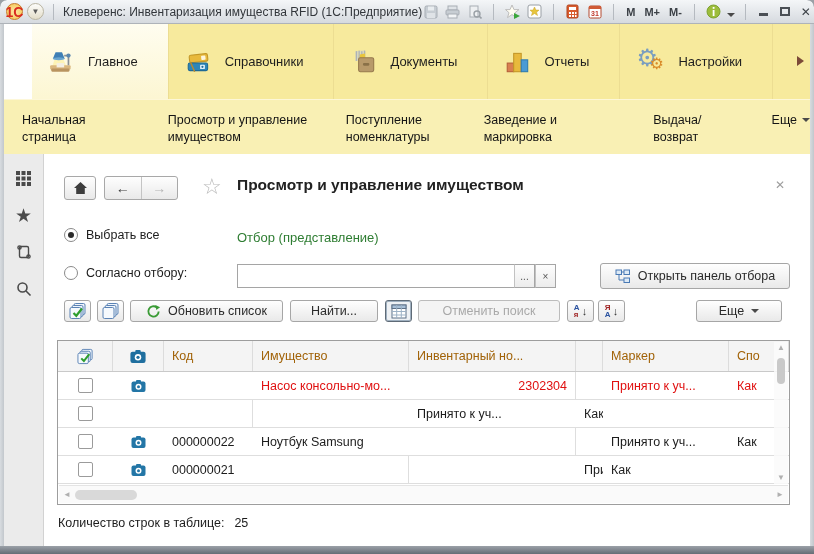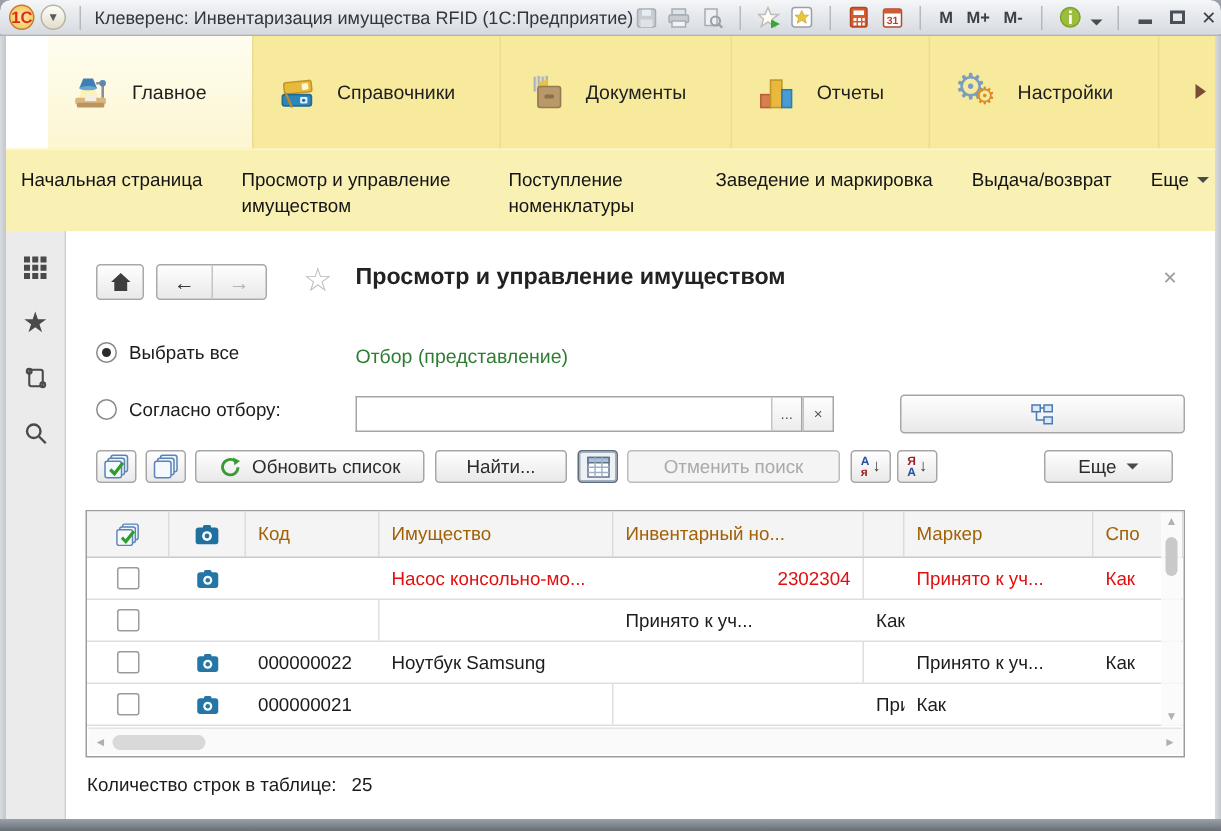--- a/index.html
+++ b/index.html
@@ -5,21 +5,21 @@
   html,body{margin:0;padding:0;background:#9aa0a6;font-family:"Liberation Sans",sans-serif;}
   *{box-sizing:border-box;}
   .window{position:relative;width:814px;height:554px;border-radius:7px 7px 0 0;overflow:hidden;
           background:#cfd4d9;box-shadow:inset 0 0 0 1px #878d94;}
   
   .titlebar{position:absolute;left:0;top:0;right:0;height:24px;
             background:linear-gradient(#f4f6f8,#d6dadf);border-bottom:1px solid #aeb3b9;
             display:flex;align-items:center;padding:0 6px;border-radius:7px 7px 0 0;}
   .tb-left{display:flex;align-items:center;gap:4px;}
   .logo1c{width:17px;height:17px;border-radius:50%;background:radial-gradient(#ffe9a8,#f3c14a);
-          border:1px solid #c77b2a;color:#d92b1f;font-size:11px;font-weight:bold;
+          border:1px solid #c77b2a;color:#d92b1f;font-size:14px;font-weight:bold;
           display:flex;align-items:center;justify-content:center;}
   .sysarrow{width:17px;height:17px;border-radius:50%;background:linear-gradient(#fdfdfb,#e3ddc9);
             border:1px solid #b9b4a2;color:#5a5a5a;font-size:8px;display:flex;align-items:center;justify-content:center;}
   .tb-sep{width:1px;height:16px;background:#b5bac0;margin:0 5px;}
   .tb-title{font-size:12px;color:#32363b;white-space:nowrap;}
   .tb-right{margin-left:auto;display:flex;align-items:center;gap:5px;}
   .tb-ico{width:17px;height:16px;display:flex;align-items:center;justify-content:center;}
   .mbtn{font-size:11px;font-weight:bold;color:#3c4147;padding:0 2px;}
   .winbtn{font-size:12px;color:#3c4147;width:16px;text-align:center;}
   .minbar{display:inline-block;width:9px;height:3px;background:#4a4f55;margin-top:8px;}
@@ -31,21 +31,21 @@
   .content-col{position:absolute;left:4px;right:4px;top:24px;bottom:8px;display:flex;flex-direction:column;background:#fff;}
   
   .tabs{height:75px;background:#f7ea9d;display:flex;position:relative;flex:none;margin-left:28px;}
   .tab{display:flex;align-items:center;gap:12px;padding:0 30px 0 16px;border-right:1px solid #ecdd92;cursor:default;}
   .tab.active{background:linear-gradient(#fffdf0,#fcf6d2);}
   .tab-label{font-size:13px;color:#1f1f1f;}
   .tabs-more{position:absolute;right:6px;top:32px;width:0;height:0;
              border-left:7px solid #7c4a38;border-top:5px solid transparent;border-bottom:5px solid transparent;}
   
   .submenu{height:55px;background:#f9f0b4;border-top:1px solid #fdf7d8;display:flex;gap:26px;
-           padding:12px 0 0 10px;flex:none;}
+           padding:12px 0 0 18px;flex:none;}
   .sm-item{font-size:12.5px;color:#141414;line-height:1.35;cursor:pointer;}
   .sm-w150{max-width:152px;} .sm-w112{max-width:112px;}
   .sm-more{display:flex;align-items:flex-start;gap:5px;}
   .caret{width:0;height:0;border-top:4px solid #4a4a4a;border-left:4px solid transparent;border-right:4px solid transparent;margin-top:6px;}
   
   .main{flex:1;display:flex;min-height:0;}
   .rail{width:40px;background:#ebebeb;border-right:1px solid #d2d2d2;display:flex;flex-direction:column;
         align-items:center;padding-top:14px;gap:17px;flex:none;}
   .rail-ico{width:20px;height:20px;display:flex;align-items:center;justify-content:center;color:#4a4a4a;}
   .page{position:relative;flex:1;background:#fff;}
@@ -356,20 +356,21 @@
         </div>
         <div class="btn panel-btn">
           <span>
             <svg width="16" height="15" viewBox="0 0 16 15" fill="#dce9f5" stroke="#4a7ab5">
                 <rect x="1" y="1" width="5.5" height="4.5"></rect>
                 <rect x="9" y="1" width="5.5" height="4.5"></rect>
                 <rect x="9" y="9" width="5.5" height="4.5"></rect>
                 <path d="M4 5.5 V11 H9 M7 3 H9" fill="none"></path>
               </svg>
           </span>
+          <span>Открыть панель отбора</span>
         </div>
 
         <div class="tbar">
           <div class="btn icobtn b-check">
             <svg width="18" height="18" viewBox="0 0 18 18">
                 <rect x="5" y="1.5" width="11" height="11" rx="1.5" fill="#eef4fb" stroke="#5b83b5"></rect>
                 <rect x="3" y="3.5" width="11" height="11" rx="1.5" fill="#eef4fb" stroke="#5b83b5"></rect>
                 <rect x="1" y="5.5" width="11" height="11" rx="1.5" fill="#f5f9fd" stroke="#5b83b5"></rect>
                 <path d="M4.5 11 l2.8 2.8 L13 6.5" stroke="#2e9e2e" stroke-width="2.2" fill="none"></path>
               </svg>

